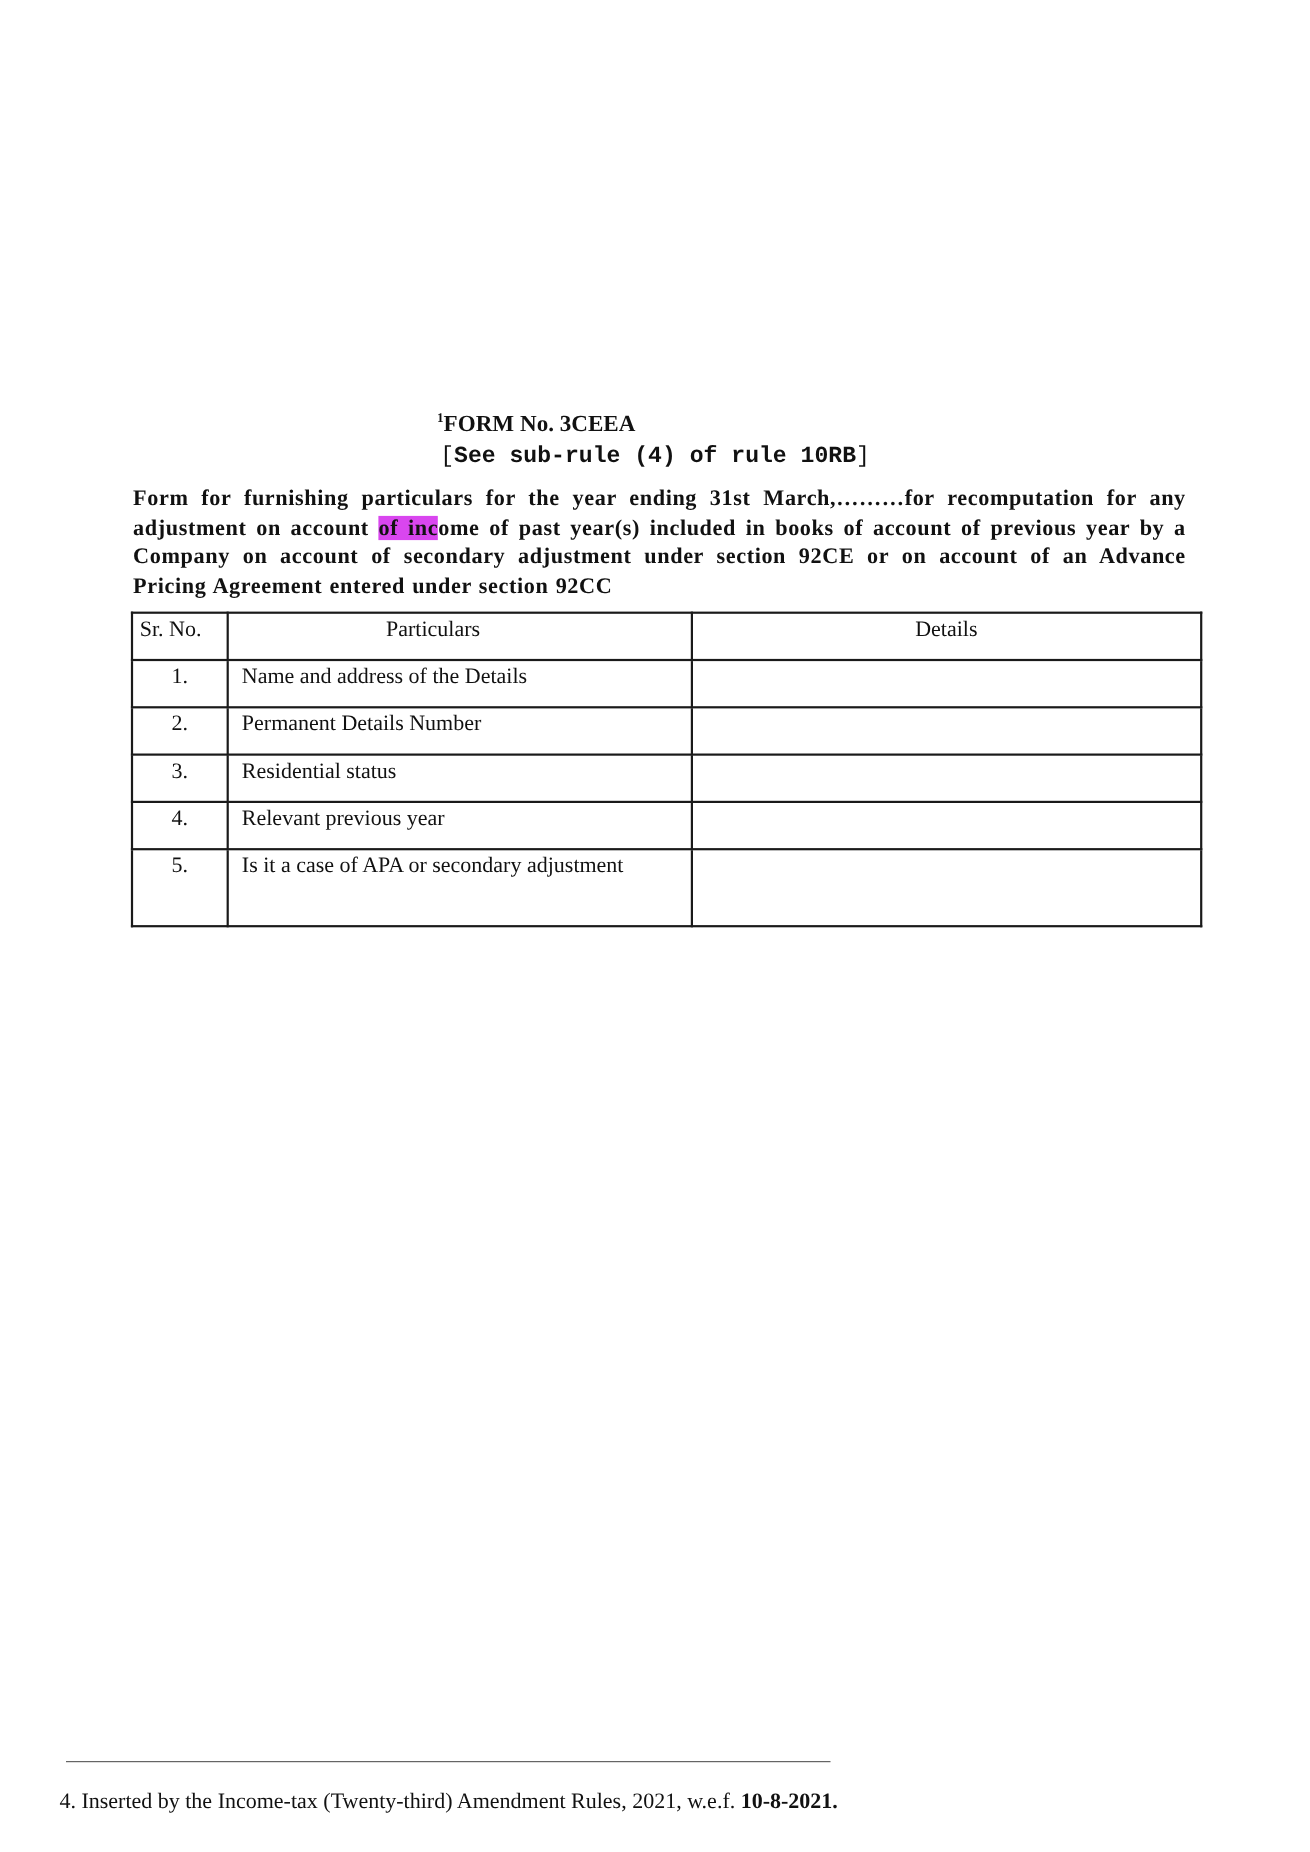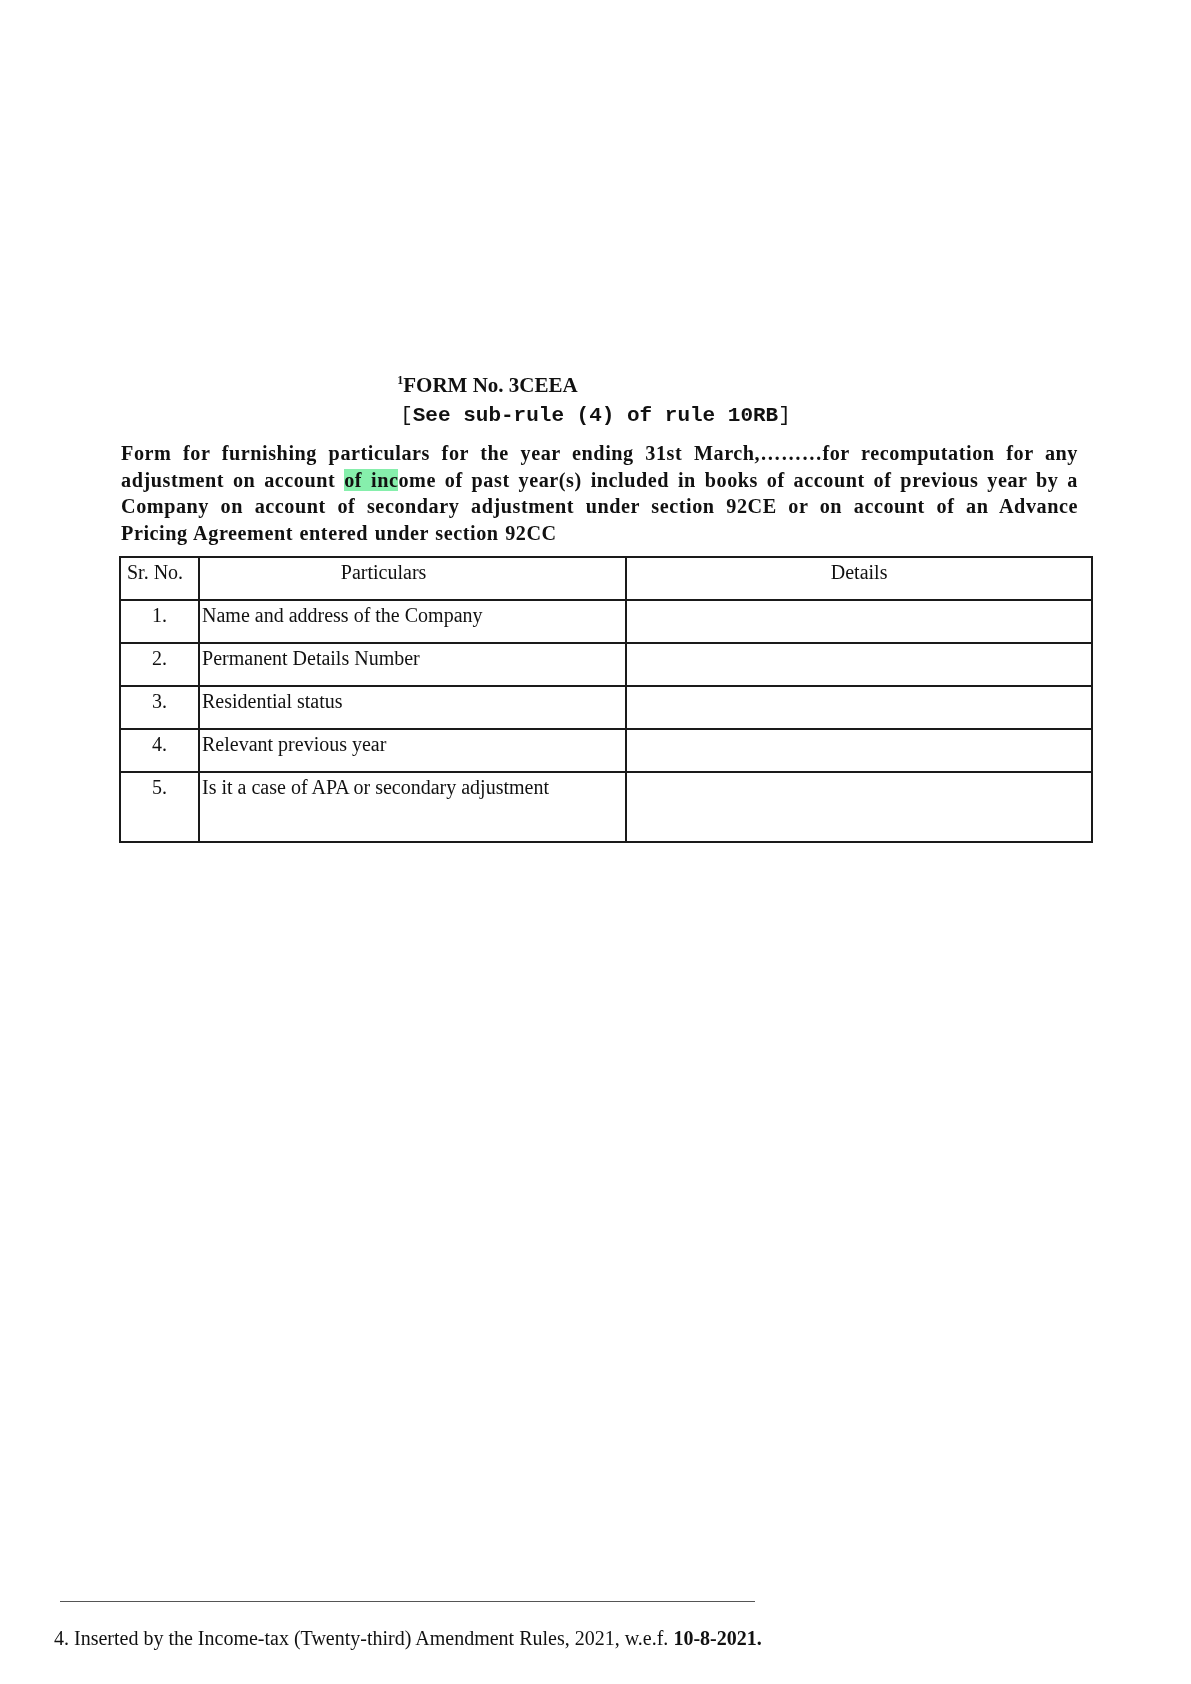--- a/index.html
+++ b/index.html
@@ -49,34 +49,34 @@
     left: 121px;
     width: 957px;
     font-size: 20.2px;
     font-weight: bold;
     line-height: 26.5px;
     text-align: justify;
     letter-spacing: 0.55px;
     word-spacing: 1px;
   }
   .highlight {
-    background: #86efac;
+    background: #d946ef;
   }
   .particulars-table {
     position: absolute;
     top: 556px;
     left: 119px;
     width: 974px;
     border-collapse: collapse;
     font-size: 20px;
     line-height: 28px;
   }
   .particulars-table td, .particulars-table th {
     border: 2px solid #1a1a1a;
-    padding: 0 2px;
+    padding: 0 12px;
     vertical-align: top;
     font-weight: normal;
   }
   .col-sr { width: 72px; }
   .col-part { width: 384px; }
   .col-det { width: 490px; }
   .particulars-table th {
     height: 41px;
     padding-top: 0;
   }
@@ -114,21 +114,21 @@
 
 <table class="particulars-table">
   <tbody>
       <tr>
     <th class="col-sr">Sr. No.</th>
     <th class="col-part">Particulars</th>
     <th class="col-det">Details</th>
   </tr>
   <tr class="row">
     <td class="sr">1.</td>
-    <td>Name and address of the Company</td>
+    <td>Name and address of the Details</td>
     <td></td>
   </tr>
   <tr class="row">
     <td class="sr">2.</td>
     <td>Permanent Details Number</td>
     <td></td>
   </tr>
   <tr class="row">
     <td class="sr">3.</td>
     <td>Residential status</td>

